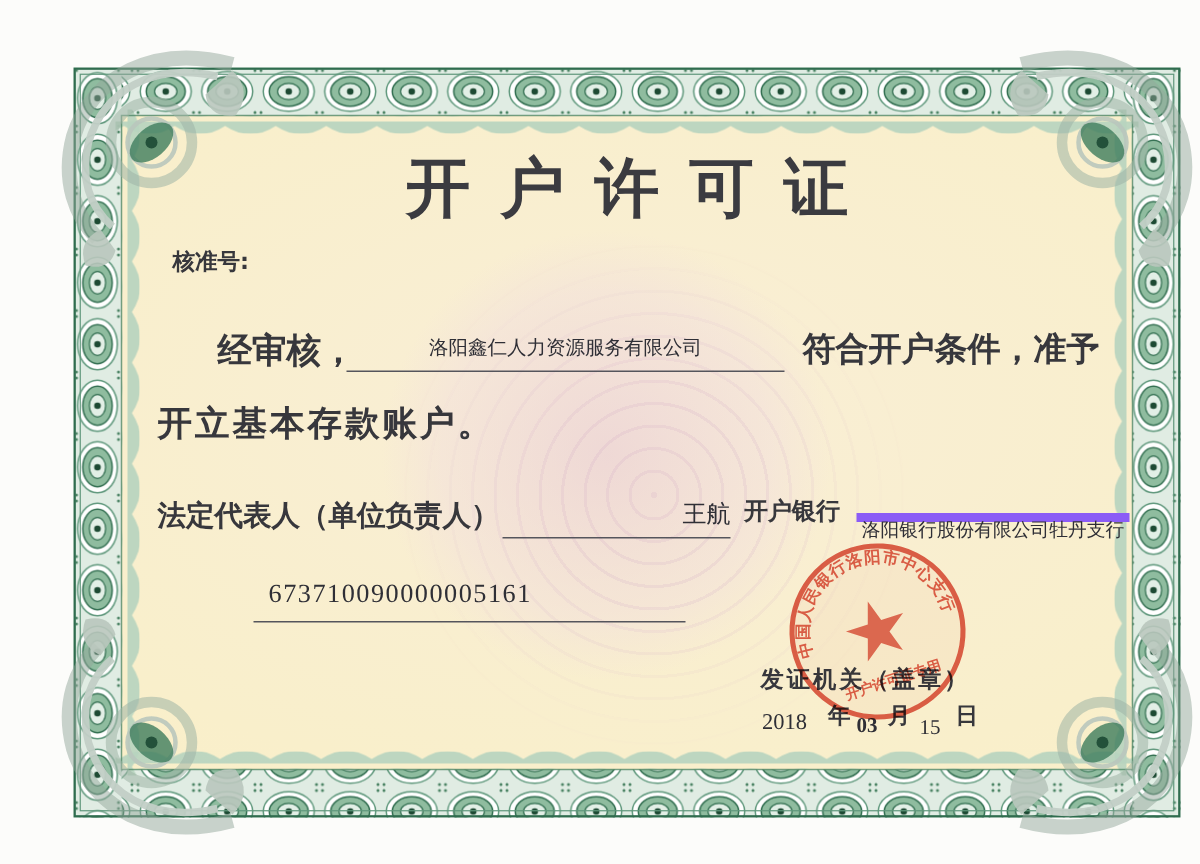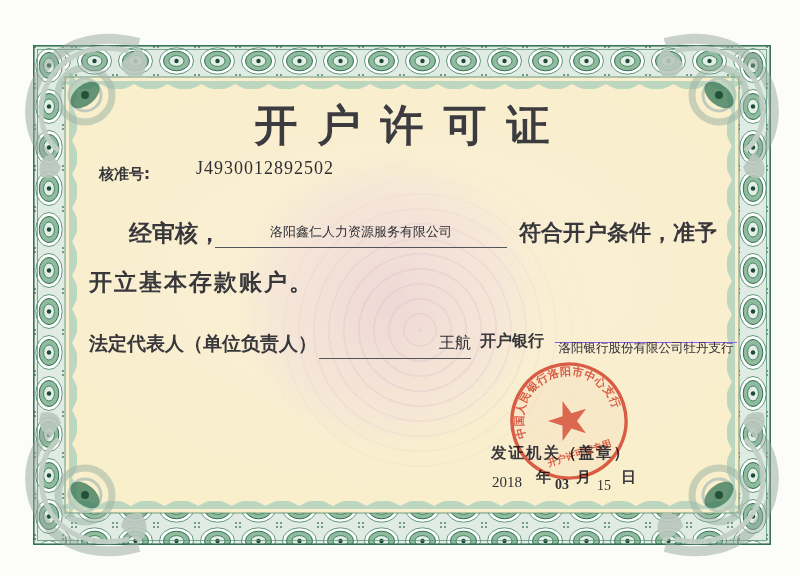--- a/index.html
+++ b/index.html
@@ -1,20 +1,20 @@
 <!DOCTYPE html>
 <html><head>
 <meta charset="utf-8">
 <style>
   html,body{margin:0;padding:0;}
   body{
     width:800px;height:576px;background:#fcfcfa;
     font-family:"DejaVu Sans",sans-serif;position:relative;overflow:hidden;
   }
-  .page{position:absolute;left:0;top:0;width:680px;height:576px;padding-left:25px;}
+  .page{position:absolute;left:16px;top:0;width:680px;height:576px;padding-left:25px;}
   .certificate{position:absolute;left:33px;top:45px;width:738px;height:500px;}
   .border-svg{position:absolute;left:-28px;top:-28px;width:794px;height:556px;z-index:2;pointer-events:none;}
   .interior{
     position:absolute;left:30px;top:30px;width:678px;height:440px;z-index:1;
     background:
       radial-gradient(circle 200px at 48% 52%, rgba(224,186,214,.42), rgba(236,210,228,.28) 55%, rgba(243,226,216,0) 75%),
       radial-gradient(ellipse 140% 120% at 50% 45%, #f9eed6 0%, #f9efcb 48%, #fbf0c2 100%);
   }
   .rosette{
     position:absolute;left:187px;top:85px;width:340px;height:340px;border-radius:50%;z-index:1;
@@ -34,21 +34,21 @@
   .serial .num{letter-spacing:2px;font-weight:bold;}
   .body1-label{left:96px;top:173px;font-size:23px;}
   .company-field{left:182px;top:176px;width:292px;height:26px;border-bottom:1px solid #55555c;text-align:center;z-index:5;position:absolute;}
   .company-field span{font-size:13px;}
   .body1-cond{left:486px;top:173px;font-size:22px;}
   .body2{left:56px;top:222px;font-size:23px;letter-spacing:2px;}
   .rep-label{left:56px;top:286px;font-size:19px;}
   .rep-field{left:286px;top:288px;width:140px;height:25px;border-bottom:1px solid #55555c;position:absolute;z-index:5;padding-left:12px;text-align:right;}
   .rep-field span{font-size:16px;}
   .bank-label{left:437px;top:286px;font-size:16px;margin-left:10px;}
-  .bank-field{left:522px;top:297px;width:182px;height:22px;border-top:1px solid #8b5cf6;position:absolute;z-index:5;text-align:center;}
+  .bank-field{left:522px;top:297px;width:182px;height:22px;border-top:6px solid #8b5cf6;position:absolute;z-index:5;text-align:center;}
   .bank-field span{font-size:12.5px;position:relative;top:-6px;}
   .acct-label{left:56px;top:342px;font-size:19px;letter-spacing:14px;}
   .acct-field{left:120px;top:340px;width:278px;height:29px;border-bottom:1px solid #55555c;position:absolute;z-index:5;padding-left:10px;}
   .acct-field span{font-size:17.5px;letter-spacing:1px;}
   .authority{left:458px;top:398px;font-size:15.5px;letter-spacing:2px;}
   .date-part{font-size:15px;}
   .d-year{left:459px;top:429px;}
   .d-yu{left:503px;top:423px;font-size:15px;}
   .d-month{left:522px;top:432px;font-size:14px;font-weight:bold;}
   .d-mu{left:543px;top:423px;font-size:15px;}
@@ -128,40 +128,42 @@
       <use href="#corner" transform="translate(744,506) scale(-1,-1)"></use>
     </svg>
 
     <div class="interior">
       <div class="rosette"></div>
     </div>
 
     <div class="txt title">开户许可证</div>
 
     <div class="txt hei approval-label">核准号:</div>
-    <div class="txt song approval-value">J4930012892502</div>
 
 
     <div class="txt hei body1-label">经审核，</div>
     <div class="company-field">
       <span class="song">洛阳鑫仁人力资源服务有限公司</span>
     </div>
     <div class="txt hei body1-cond">符合开户条件，准予</div>
     <div class="txt hei body2">开立基本存款账户。</div>
 
     <div class="txt hei rep-label">法定代表人（单位负责人）</div>
     <div class="rep-field">
       <span class="song">王航</span>
     </div>
 
     <div class="txt hei bank-label">开户银行</div>
     <div class="bank-field">
       <span class="song">洛阳银行股份有限公司牡丹支行</span>
     </div>
 
+    <div class="acct-field">
+      <span class="song">673710090000005161</span>
+    </div>
 
     <div class="txt hei authority">发证机关（盖章）</div>
     <div class="txt song date-part d-year">2018</div>
     <div class="txt hei date-part d-yu">年</div>
     <div class="txt song date-part d-month">03</div>
     <div class="txt hei date-part d-mu">月</div>
     <div class="txt song date-part d-day">15</div>
     <div class="txt hei date-part d-du">日</div>
 
     <svg class="seal" viewBox="0 0 128 128" aria-hidden="true">

